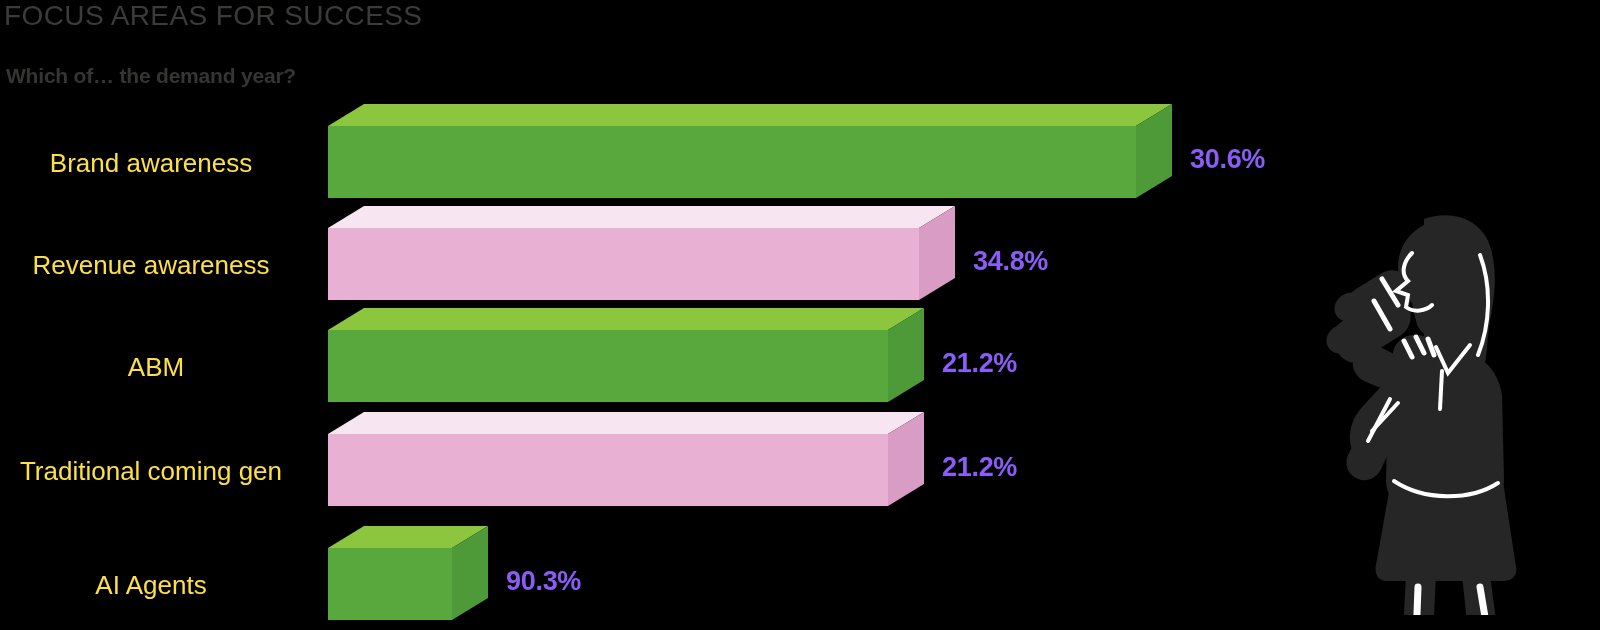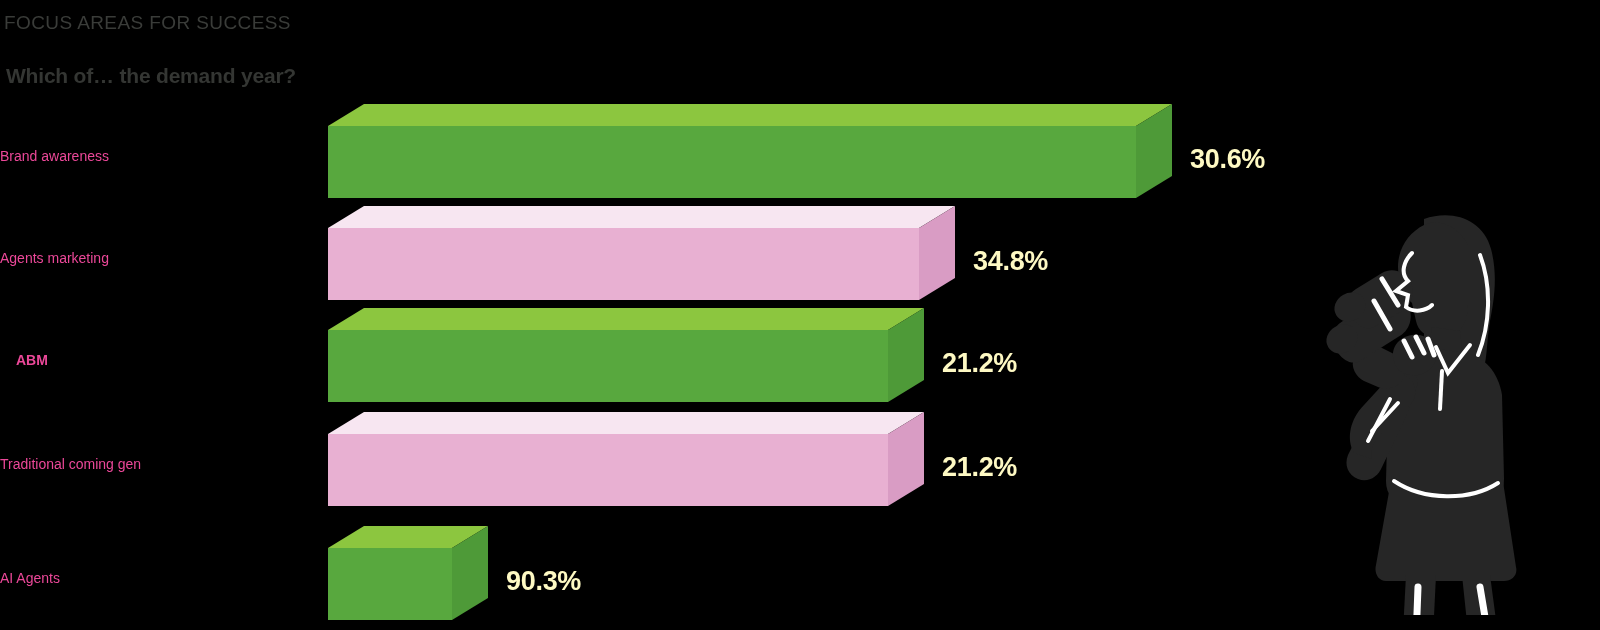--- a/index.html
+++ b/index.html
@@ -13,22 +13,22 @@
     position: relative;
     overflow: hidden;
     font-family: "Liberation Sans", sans-serif;
     -webkit-font-smoothing: antialiased;
   }
 
   
   #chart-title {
     position: absolute;
     left: 4px;
-    top: 12px;
-    font-size: 19px;
+    top: 0px;
+    font-size: 28px;
     letter-spacing: 0.4px;
     font-weight: 400;
     color: #3a3c39;
     white-space: nowrap;
   }
   #chart-subtitle {
     position: absolute;
     left: 6px;
     top: 64px;
     font-size: 21px;
@@ -49,24 +49,24 @@
 
   .bar-row {
     position: absolute;
     left: 0;
     width: 1340px;
   }
 
   .bar-category-label {
     position: absolute;
     right: 1300px;           
-    text-align: left;
-    font-size: 14px;
+    text-align: center;
+    font-size: 26px;
     font-weight: 400;
-    color: #ec4899;
+    color: #fde047;
     white-space: nowrap;
   }
 
   
   .bar3d {
     position: absolute;
     top: 0;
     left: 328px;
   }
   .bar-front {
@@ -75,21 +75,21 @@
     top: 0;
     height: 100%;
     width: 100%;
   }
 
   .bar-value-label {
     position: absolute;
     font-size: 27px;
     font-weight: 700;
     letter-spacing: -0.3px;
-    color: #fef9c3;
+    color: #8b5cf6;
     white-space: nowrap;
   }
 
   
   #illustration {
     position: absolute;
     right: 60px;
     top: 195px;
     width: 220px;
     height: 420px;
@@ -111,34 +111,34 @@
           <polygon points="0,22 36,0 844,0 808,22" fill="#8cc63f"></polygon>
         </svg>
         <svg width="38" height="96" style="position: absolute; left: 808px; top: -22px;">
           <polygon points="0,22 36,0 36,72 0,94" fill="#4e9a38"></polygon>
         </svg>
         <div class="bar-front" style="background: rgb(88, 168, 62);"></div>
       </div>
       <div class="bar-value-label" style="left: 1190px; top: 40px;">30.6%</div>
     </div>
     <div class="bar-row" style="top: 206px;">
-      <div class="bar-category-label" style="left: 0px; width: 302px; right: auto; top: 44px;">Agents marketing</div>
+      <div class="bar-category-label" style="left: 0px; width: 302px; right: auto; top: 44px;">Revenue awareness</div>
       <div class="bar3d" style="left: 328px; top: 22px; width: 591px; height: 72px;">
         <svg width="629" height="24" style="position: absolute; left: 0px; top: -22px;">
           <polygon points="0,22 36,0 627,0 591,22" fill="#f7e6f1"></polygon>
         </svg>
         <svg width="38" height="96" style="position: absolute; left: 591px; top: -22px;">
           <polygon points="0,22 36,0 36,72 0,94" fill="#d99cc4"></polygon>
         </svg>
         <div class="bar-front" style="background: rgb(232, 176, 210);"></div>
       </div>
       <div class="bar-value-label" style="left: 973px; top: 40px;">34.8%</div>
     </div>
     <div class="bar-row" style="top: 308px;">
-      <div class="bar-category-label" style="left: 16px; width: 302px; right: auto; top: 44px; font-weight: bold;">ABM</div>
+      <div class="bar-category-label" style="left: 5px; width: 302px; right: auto; top: 44px;">ABM</div>
       <div class="bar3d" style="left: 328px; top: 22px; width: 560px; height: 72px;">
         <svg width="598" height="24" style="position: absolute; left: 0px; top: -22px;">
           <polygon points="0,22 36,0 596,0 560,22" fill="#8cc63f"></polygon>
         </svg>
         <svg width="38" height="96" style="position: absolute; left: 560px; top: -22px;">
           <polygon points="0,22 36,0 36,72 0,94" fill="#4e9a38"></polygon>
         </svg>
         <div class="bar-front" style="background: rgb(88, 168, 62);"></div>
       </div>
       <div class="bar-value-label" style="left: 942px; top: 40px;">21.2%</div>

